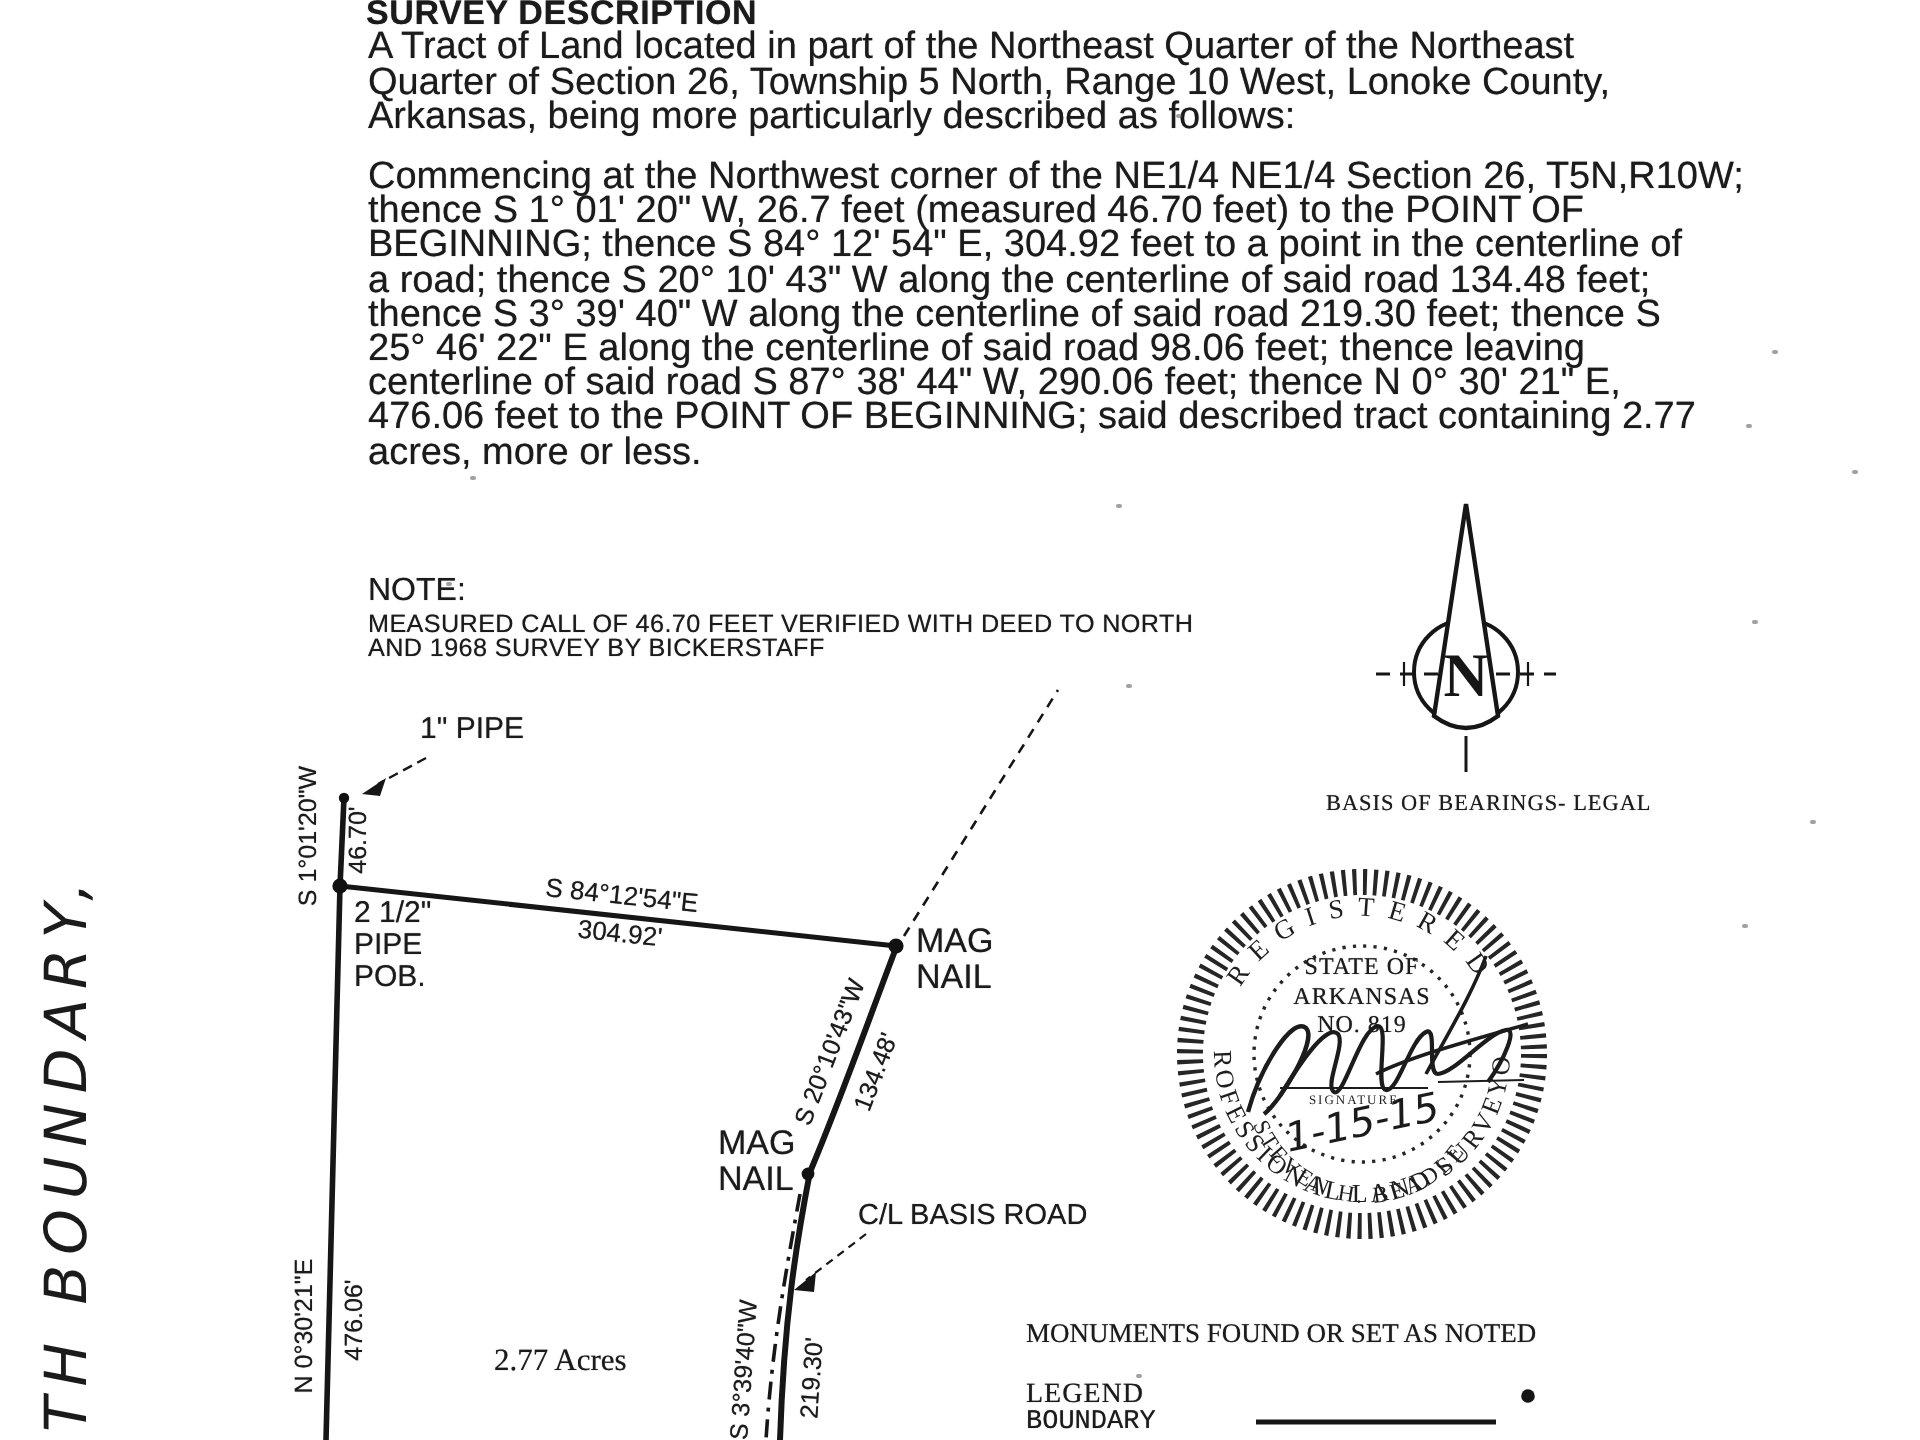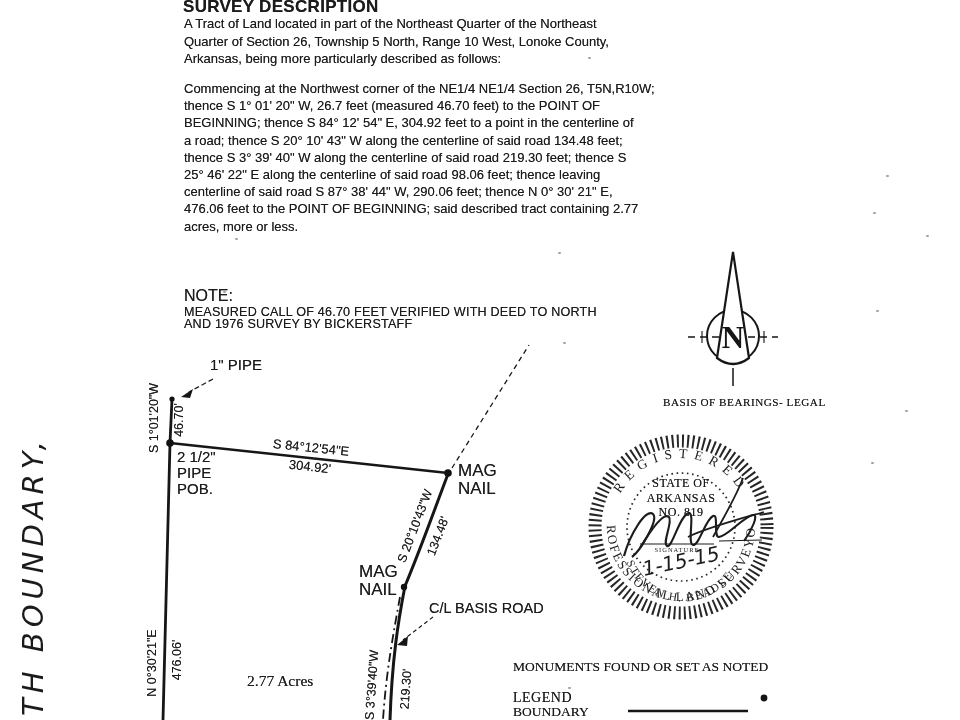--- a/index.html
+++ b/index.html
@@ -4,21 +4,21 @@
 <style>
   html,body{margin:0;padding:0;background:#e8e8e8;}
   .page{position:relative;width:960px;height:720px;background:#ffffff;overflow:hidden;
         font-family:"Liberation Sans",sans-serif;color:#1b1b1b;}
   .abs{position:absolute;}
   .ink{text-shadow:0 0 .45px rgba(10,10,10,.65);}
   .pre{white-space:pre-line;}
   .serif{font-family:"Liberation Serif",serif;}
   .rot{text-align:center;}
   .doc-title{font-size:17px;font-weight:bold;letter-spacing:.3px;}
-  .body-text{font-size:13px;line-height:17.2px;}
+  .body-text{font-size:19px;line-height:17.2px;}
   .note-head{font-size:16px;}
   .note-body{font-size:12.6px;line-height:12.3px;letter-spacing:.2px;}
   .plat-label{font-size:14px;}
   .plat-label-lg{font-size:17px;line-height:18px;}
   .plat-label-sm{font-size:12.5px;}
   .speck{position:absolute;width:3px;height:2px;background:#555;opacity:.55;border-radius:1px;}
   svg{position:absolute;left:0;top:0;}
   .handwriting{font-size:29px;font-style:italic;letter-spacing:5px;
                font-family:"DejaVu Sans",sans-serif;transform:rotate(-90deg);transform-origin:0 0;}
   .date-hand{font-size:20px;font-style:italic;font-family:"DejaVu Sans",sans-serif;
@@ -106,21 +106,21 @@
 BEGINNING; thence S 84° 12' 54" E, 304.92 feet to a point in the centerline of
 a road; thence S 20° 10' 43" W along the centerline of said road 134.48 feet;
 thence S 3° 39' 40" W along the centerline of said road 219.30 feet; thence S
 25° 46' 22" E along the centerline of said road 98.06 feet; thence leaving
 centerline of said road S 87° 38' 44" W, 290.06 feet; thence N 0° 30' 21" E,
 476.06 feet to the POINT OF BEGINNING; said described tract containing 2.77
 acres, more or less.</div>
 
   <div class="abs ink note-head" style="left:184px;top:287px;">NOTE:</div>
   <div class="abs ink note-body pre" style="left:184px;top:306px;">MEASURED CALL OF 46.70 FEET VERIFIED WITH DEED TO NORTH
-AND 1976 SURVEY BY BICKERSTAFF</div>
+AND 1968 SURVEY BY BICKERSTAFF</div>
 
   <div class="abs ink plat-label" style="left:210px;top:356px;font-size:15px;">1" PIPE</div>
 
   <div class="abs ink plat-label-sm rot" style="left:109px;top:411px;width:90px;transform:rotate(-90deg);">S 1°01'20"W</div>
   <div class="abs ink plat-label-sm rot" style="left:134px;top:413px;width:90px;transform:rotate(-90deg);">46.70'</div>
 
   <div class="abs ink pre" style="left:177px;top:449px;font-size:15px;line-height:16px;">2 1/2"
 PIPE
 POB.</div>
 
@@ -148,21 +148,21 @@
 
   <div class="abs ink serif" style="left:663px;top:396px;font-size:11.2px;letter-spacing:.5px;">BASIS OF BEARINGS- LEGAL</div>
 
   <div class="abs ink serif pre rot" style="left:631px;top:476px;width:100px;font-size:12px;line-height:14.5px;letter-spacing:.5px;">STATE OF
 ARKANSAS
 NO. 819</div>
   <div class="abs date-hand" style="left:642px;top:549px;">1-15-15</div>
 
   <div class="abs ink serif" style="left:513px;top:656px;font-size:14px;letter-spacing:.5px;margin-top:34px;">LEGEND</div>
   <div class="abs ink serif" style="left:513px;top:659px;font-size:13.5px;">MONUMENTS FOUND OR SET AS NOTED</div>
-  <div class="abs ink serif" style="left:513px;top:704px;font-size:13.5px;">BOUNDARY</div>
+  <div class="abs ink serif" style="left:513px;top:704px;font-size:13.5px;font-family:Liberation Mono, monospace;">BOUNDARY</div>
 
   <div class="abs handwriting" style="left:16px;top:716px;">TH BOUNDARY,</div>
 
   <div class="speck" style="left:886px;top:175px;"></div>
   <div class="speck" style="left:873px;top:212px;"></div>
   <div class="speck" style="left:926px;top:235px;"></div>
   <div class="speck" style="left:876px;top:310px;"></div>
   <div class="speck" style="left:905px;top:410px;"></div>
   <div class="speck" style="left:871px;top:462px;"></div>
   <div class="speck" style="left:588px;top:57px;"></div>

